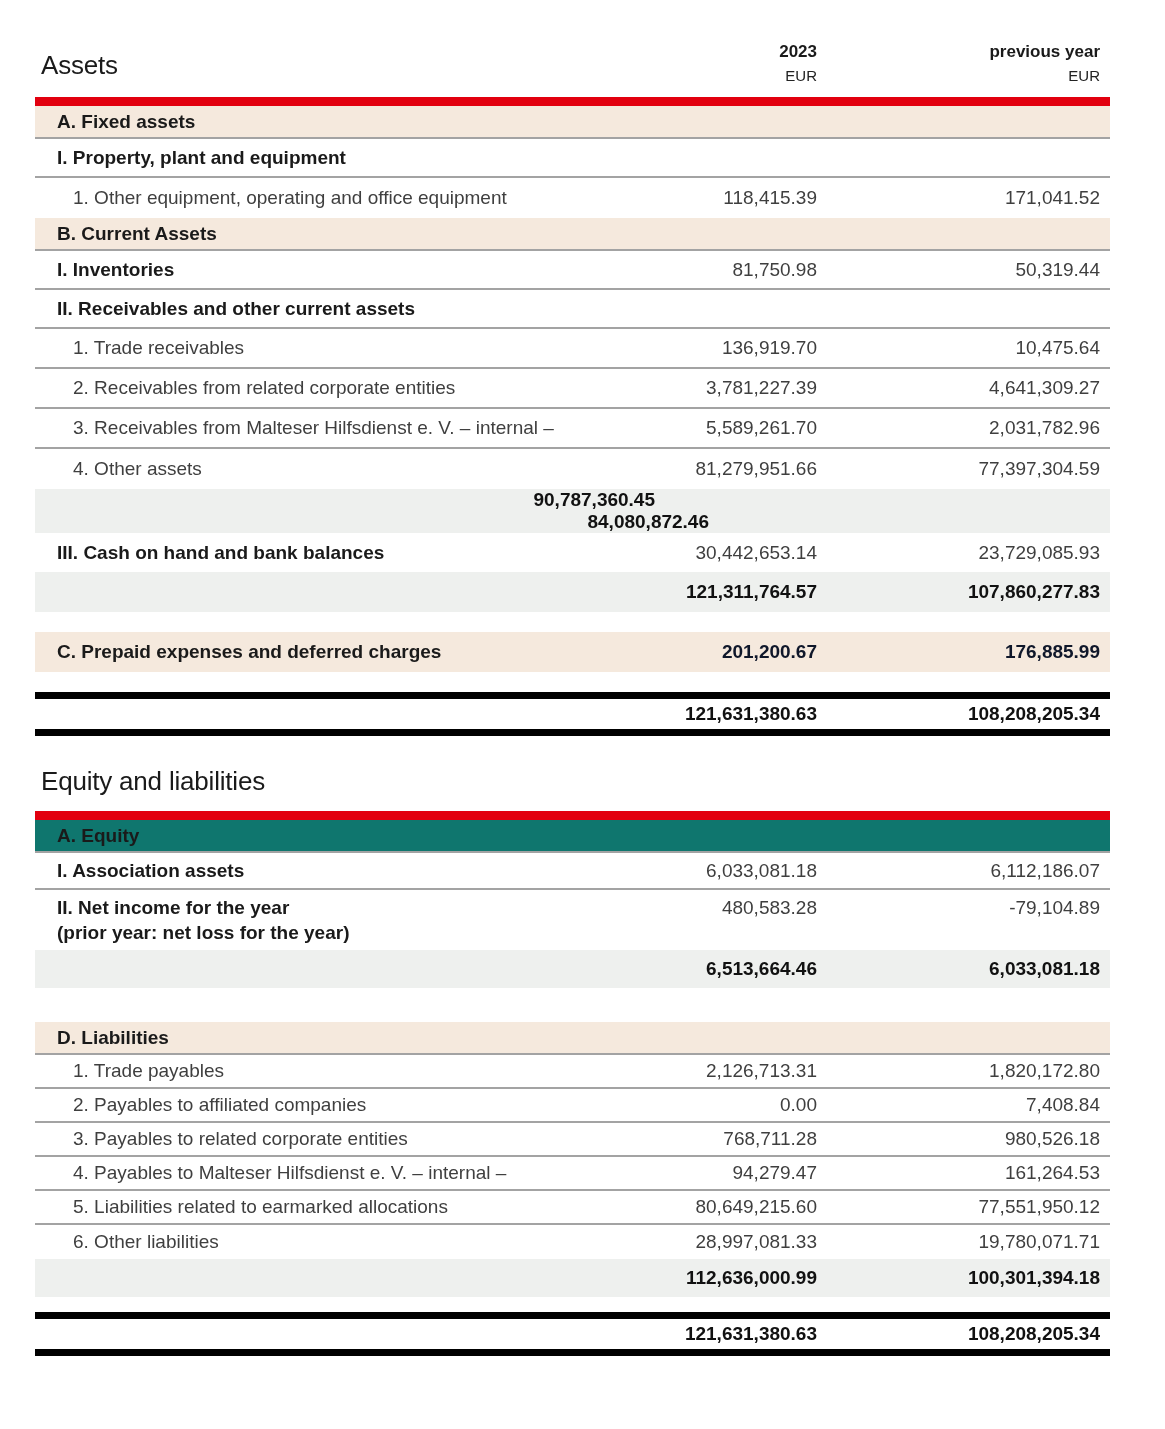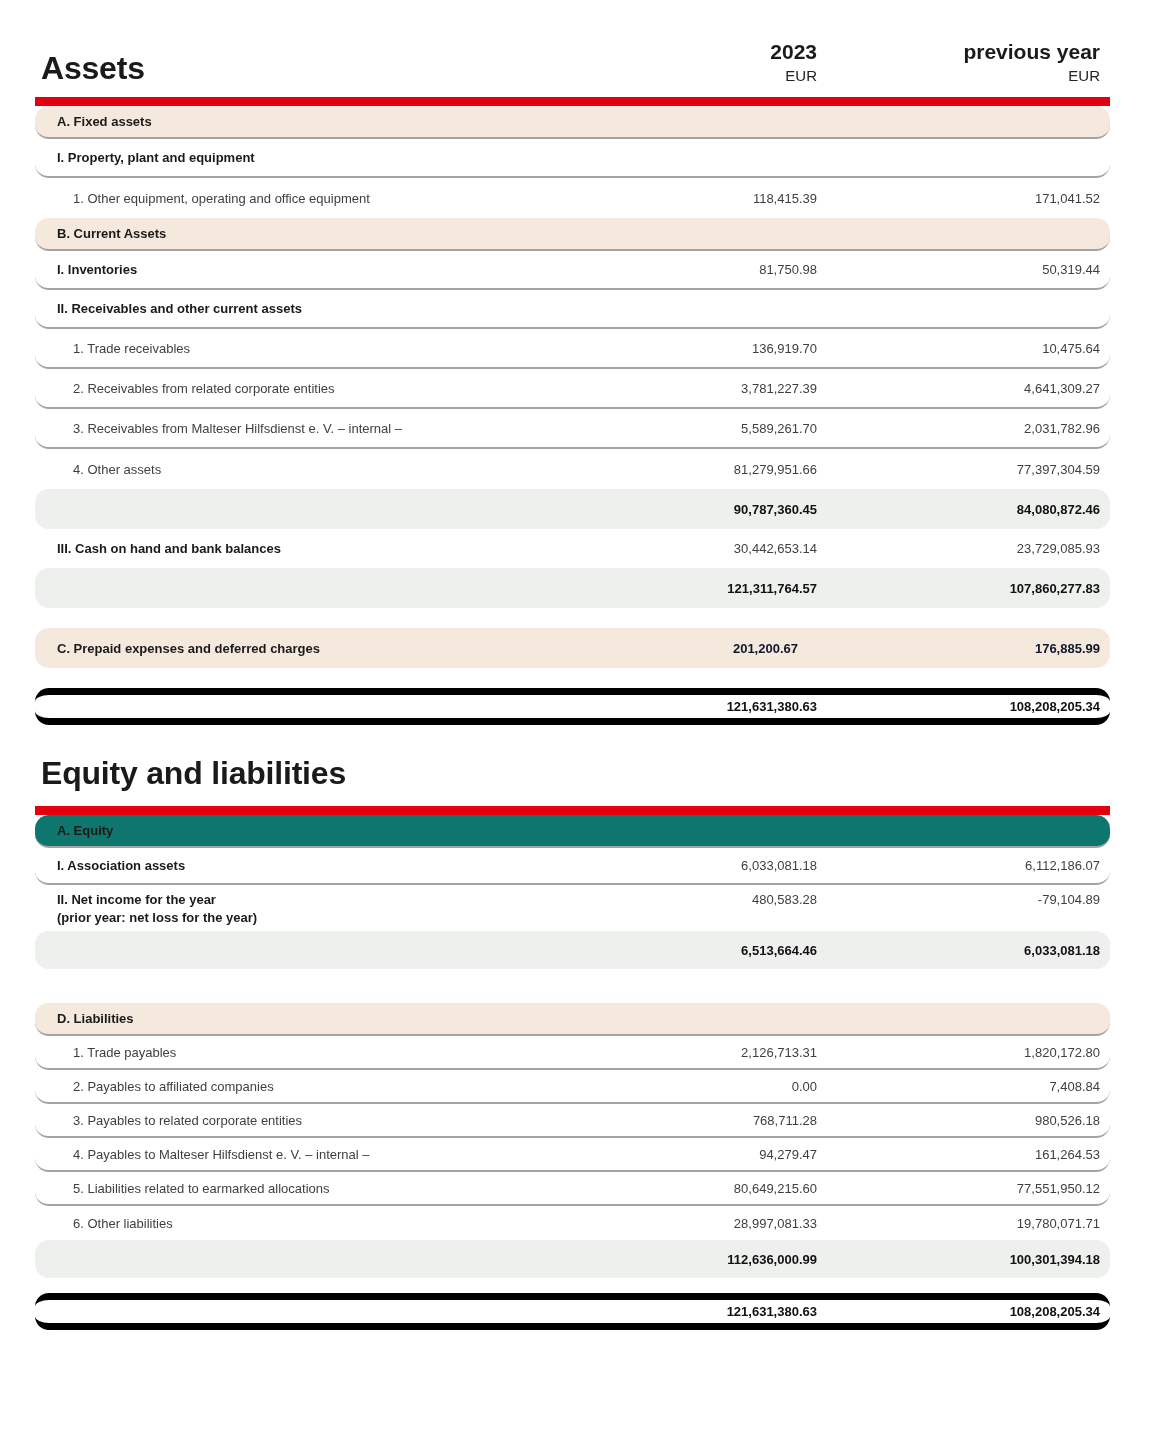--- a/index.html
+++ b/index.html
@@ -23,47 +23,46 @@
   .thead {
     display: flex;
     align-items: flex-start;
   }
   .thead .titlecell {
     flex: 1;
     padding-left: 6px;
     padding-top: 14px;
   }
   .doc-title {
-    font-size: 32px;
-    font-weight: bold;
+    font-size: 26px;
+    font-weight: normal;
     letter-spacing: -0.2px;
     margin-top: 12px;
   }
   .colhead {
     text-align: right;
     line-height: 24px;
     padding-top: 4px;
   }
-  .colhead .yr { font-size: 21px; font-weight: bold; display: block; }
+  .colhead .yr { font-size: 17px; font-weight: bold; display: block; }
   .colhead .cur { font-size: 15px; font-weight: normal; display: block; color:#222; }
   .c1w { width: 165px; }
   .c2w { width: 283px; padding-right: 10px; }
 
   .redbar {
     height: 9px;
     margin-top: 9px;
   }
 
   
   .row {
     display: flex;
     align-items: center;
     box-sizing: border-box;
-    font-size: 13px;
-    border-radius: 14px;
+    font-size: 19px;
   }
   .row .lbl {
     flex: 1;
     padding-left: 22px;
     box-sizing: border-box;
   }
   .row .val {
     text-align: right;
     box-sizing: border-box;
     white-space: nowrap;
@@ -72,21 +71,21 @@
   .row .v2 { width: 293px; padding-right: 10px; }
 
   .sep { border-bottom: 2px solid #a3a3a3; }
 
   .row-section {
     min-height: 33px;
     font-weight: bold;
   }
   .row-section .lblsuffix { font-weight: normal; color: #3f3f3f; }
   .row-section .val { font-weight: normal; color: #3f3f3f; }
-  .row-section.boldvals { min-height: 40px; gap: 19px; }
+  .row-section.boldvals { min-height: 40px; }
   .row-section.boldvals .val { font-weight: bold; color: #0f172a; }
 
   .row-subhead {
     min-height: 39px;
     font-weight: bold;
   }
   .row-subhead .val { font-weight: normal; color: #3f3f3f; }
 
   .row-item {
     min-height: 40px;
@@ -186,21 +185,21 @@
         <div class="row row-item sep">
           <span class="lbl"><span class="lblmain">3. Receivables from Malteser Hilfsdienst e. V. – internal –</span></span>
           <span class="val v1">5,589,261.70</span>
           <span class="val v2">2,031,782.96</span>
         </div>
         <div class="row row-item">
           <span class="lbl"><span class="lblmain">4. Other assets</span></span>
           <span class="val v1">81,279,951.66</span>
           <span class="val v2">77,397,304.59</span>
         </div>
-        <div class="row row-subtotal" style="background: rgb(238, 240, 238);">
+        <div class="row row-subtotal" style="background: rgb(238, 240, 238); flex-direction: column;">
           <span class="lbl"></span>
           <span class="val v1">90,787,360.45</span>
           <span class="val v2">84,080,872.46</span>
         </div>
         <div class="row row-subhead">
           <span class="lbl"><span class="lblmain">III. Cash on hand and bank balances</span></span>
           <span class="val v1">30,442,653.14</span>
           <span class="val v2">23,729,085.93</span>
         </div>
         <div class="row row-subtotal" style="background: rgb(238, 240, 238);">

